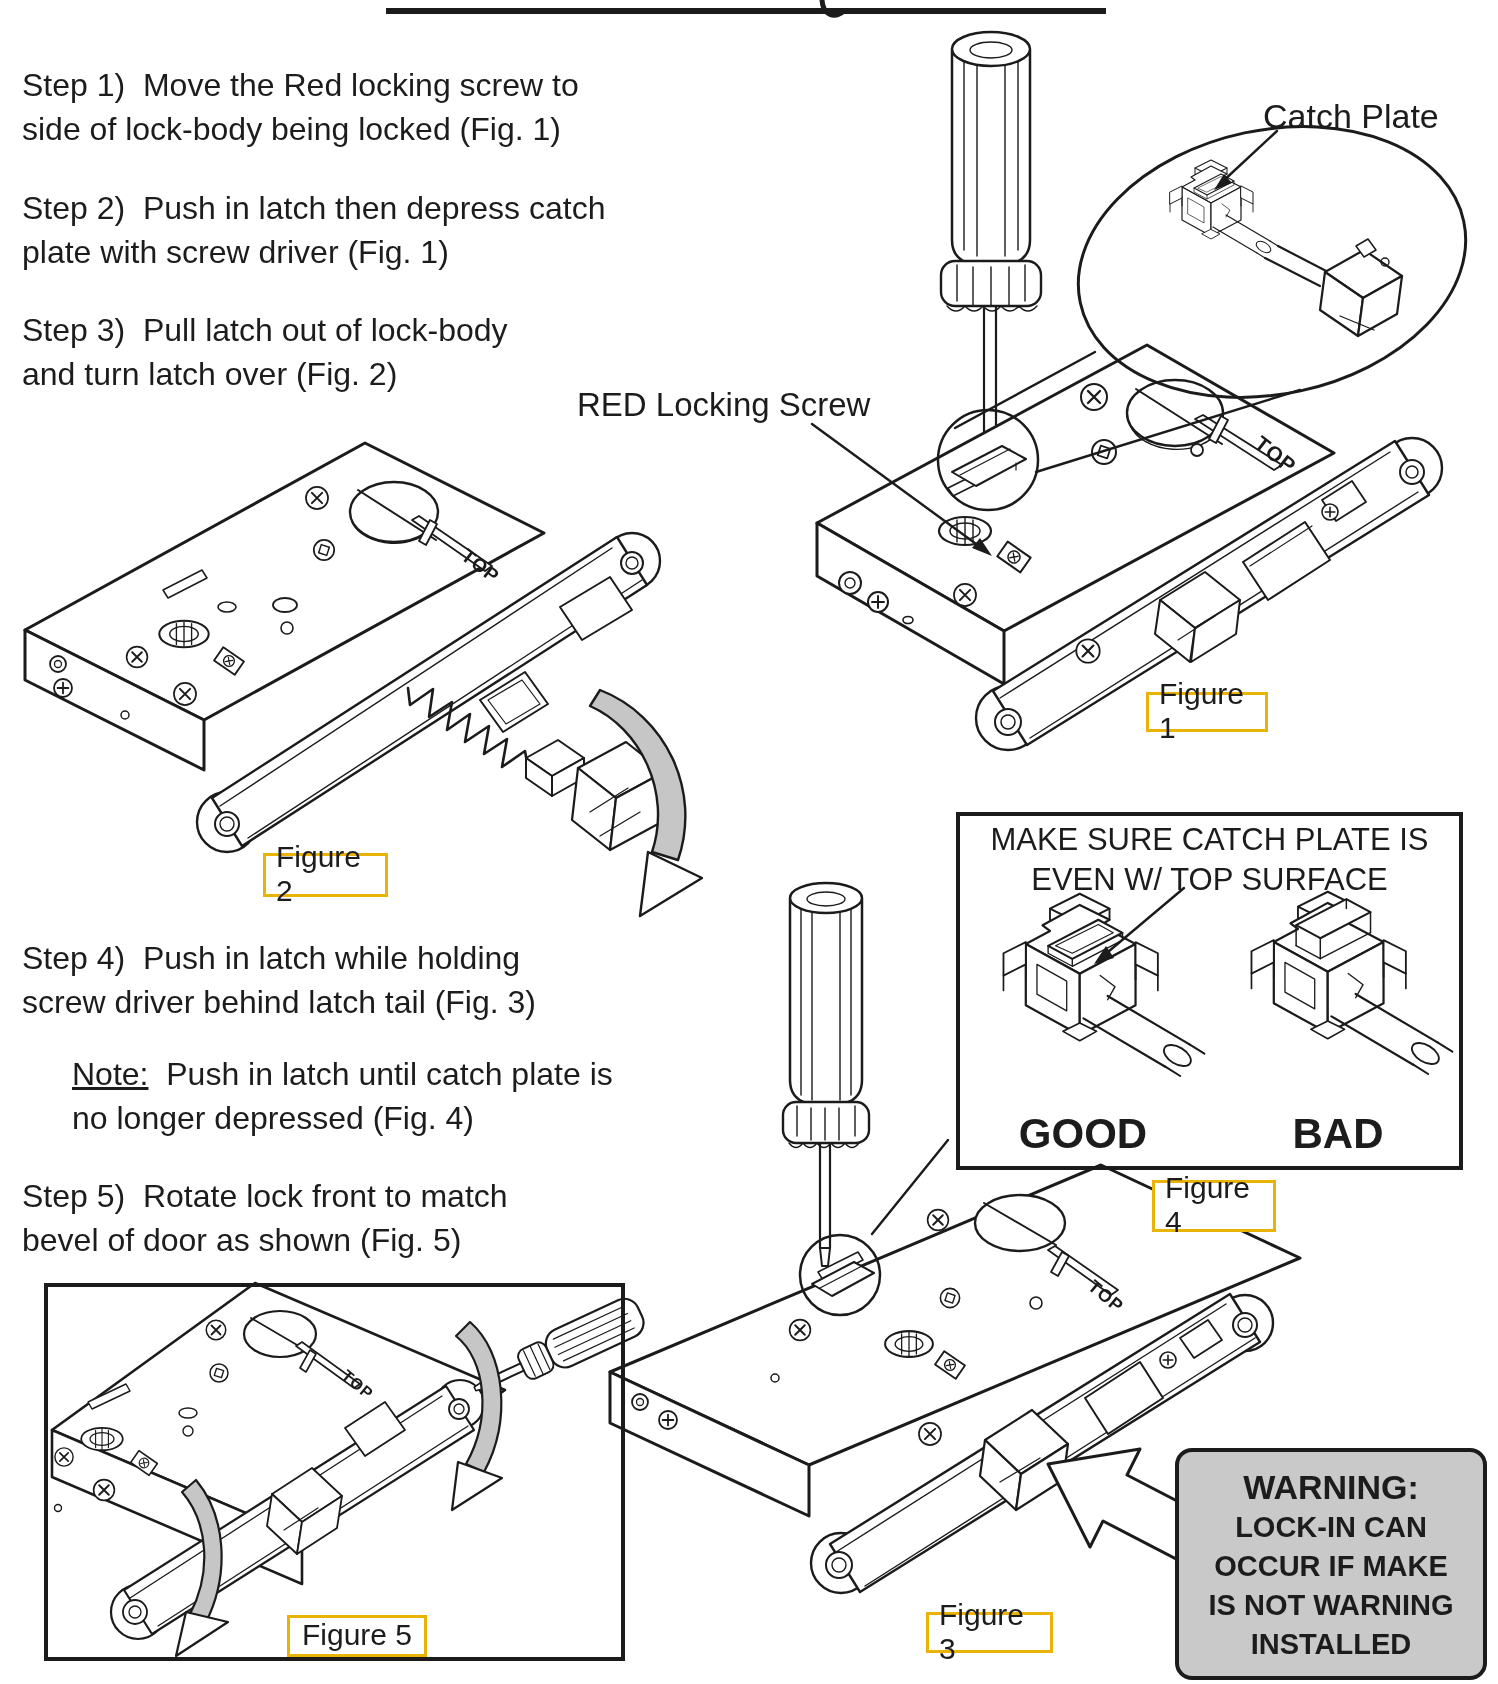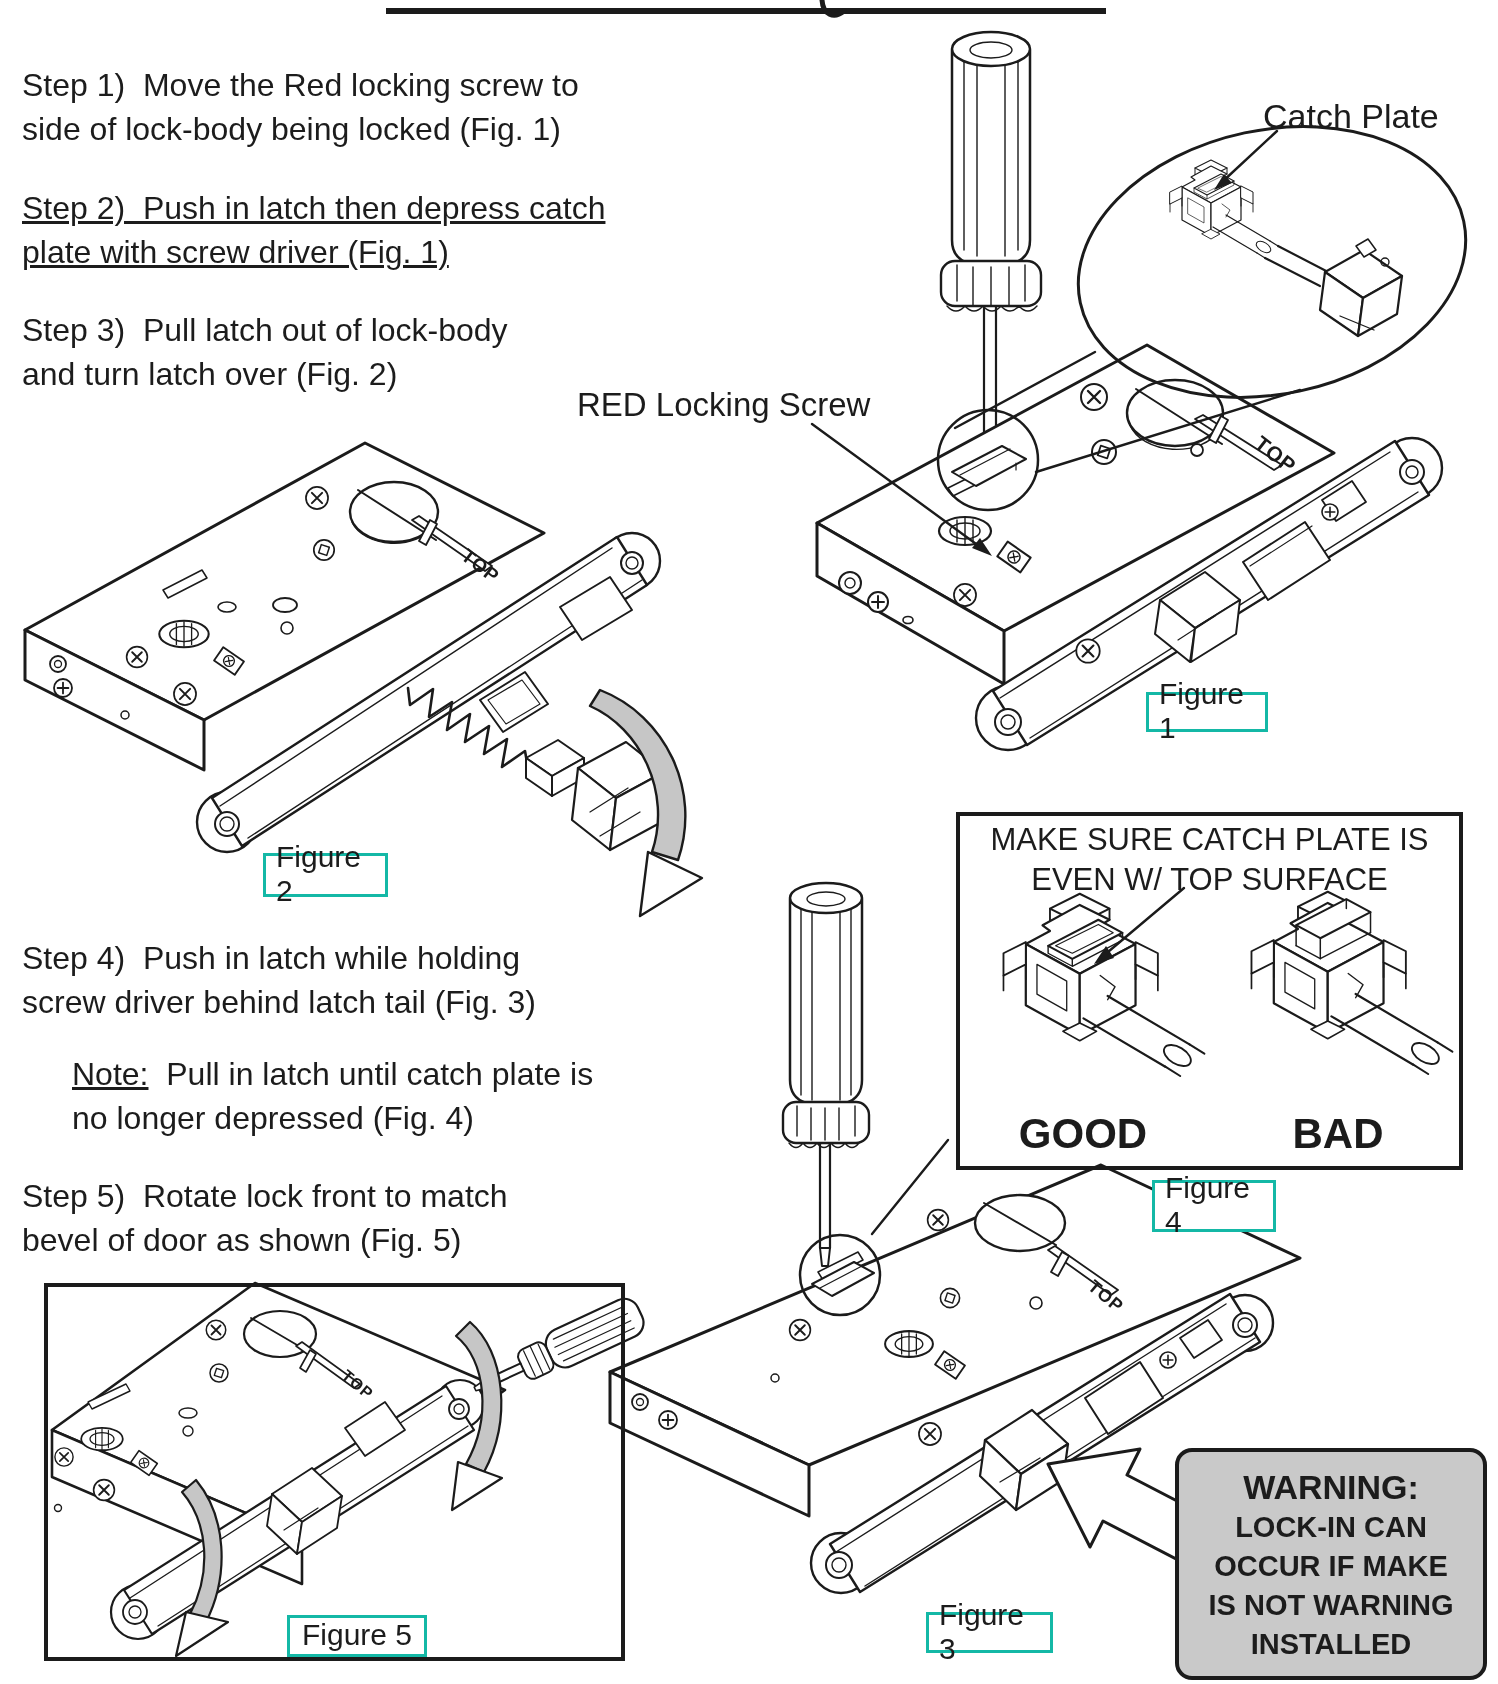--- a/index.html
+++ b/index.html
@@ -3,21 +3,21 @@
 <meta charset="utf-8">
 <style>
   html,body{margin:0;padding:0;background:#ffffff;}
   #page{position:relative;width:1498px;height:1684px;background:#fff;overflow:hidden;
         font-family:"Liberation Sans",sans-serif;color:#1c1c1c;}
   #art{position:absolute;left:0;top:0;z-index:1;}
   .txt{position:absolute;z-index:2;}
   .step{font-size:32px;line-height:44px;letter-spacing:0;}
   .line{white-space:pre;}
   .callout{font-size:33px;}
-  .cap{position:absolute;z-index:3;border:3px solid #14b8a6;background:#fff;
+  .cap{position:absolute;z-index:3;border:3px solid #eab308;background:#fff;
        font-size:30px;padding:1px 10px 3px 10px;display:flex;align-items:center;justify-content:center;}
   .panelbox{position:absolute;z-index:2;border:4px solid #1b1b1b;background:transparent;}
   .ph{position:absolute;z-index:2;font-weight:normal;font-size:31px;text-align:center;line-height:40px;}
   .gb{position:absolute;z-index:2;font-weight:bold;font-size:42px;}
   #warning{position:absolute;z-index:3;background:#c9c9c9;border:4px solid #1b1b1b;
            text-align:center;font-weight:bold;}
   #warning .wtitle{font-size:34px;line-height:42px;margin-top:14px;}
   #warning .wline{font-size:29px;line-height:39px;}
   .note-label{text-decoration:underline;}
   svg .ln{stroke:#1b1b1b;fill:none;}
@@ -309,34 +309,34 @@
     <use href="#screw-x" transform="translate(64,1457) scale(0.7)"></use>
     <use href="#screw-x" transform="translate(104,1490) scale(0.8)"></use>
     <circle cx="58" cy="1508" r="3.5" class="ln" stroke-width="1.4"></circle>
   </g>
 </svg>
 
   <div class="txt step" style="left:22px;top:63px;">
     <div class="line">Step 1)  Move the Red locking screw to</div>
     <div class="line">side of lock-body being locked (Fig. 1)</div>
   </div>
-  <div class="txt step" style="left:22px;top:186px;text-decoration:underline;">
+  <div class="txt step" style="left:22px;top:186px;">
     <div class="line">Step 2)  Push in latch then depress catch</div>
     <div class="line">plate with screw driver (Fig. 1)</div>
   </div>
   <div class="txt step" style="left:22px;top:308px;">
     <div class="line">Step 3)  Pull latch out of lock-body</div>
     <div class="line">and turn latch over (Fig. 2)</div>
   </div>
   <div class="txt step" style="left:22px;top:936px;">
     <div class="line">Step 4)  Push in latch while holding</div>
     <div class="line">screw driver behind latch tail (Fig. 3)</div>
   </div>
   <div class="txt step" style="left:72px;top:1052px;">
-    <div class="line"><span class="note-label">Note:</span><span>  Pull in latch until catch plate is</span></div>
+    <div class="line"><span class="note-label">Note:</span><span>  Push in latch until catch plate is</span></div>
     <div class="line">no longer depressed (Fig. 4)</div>
   </div>
   <div class="txt step" style="left:22px;top:1174px;">
     <div class="line">Step 5)  Rotate lock front to match</div>
     <div class="line">bevel of door as shown (Fig. 5)</div>
   </div>
 
   <div class="txt callout" style="left:1263px;top:97px;font-size:34px;">Catch Plate</div>
   <div class="txt callout" style="left:577px;top:386px;">RED Locking Screw</div>
 

